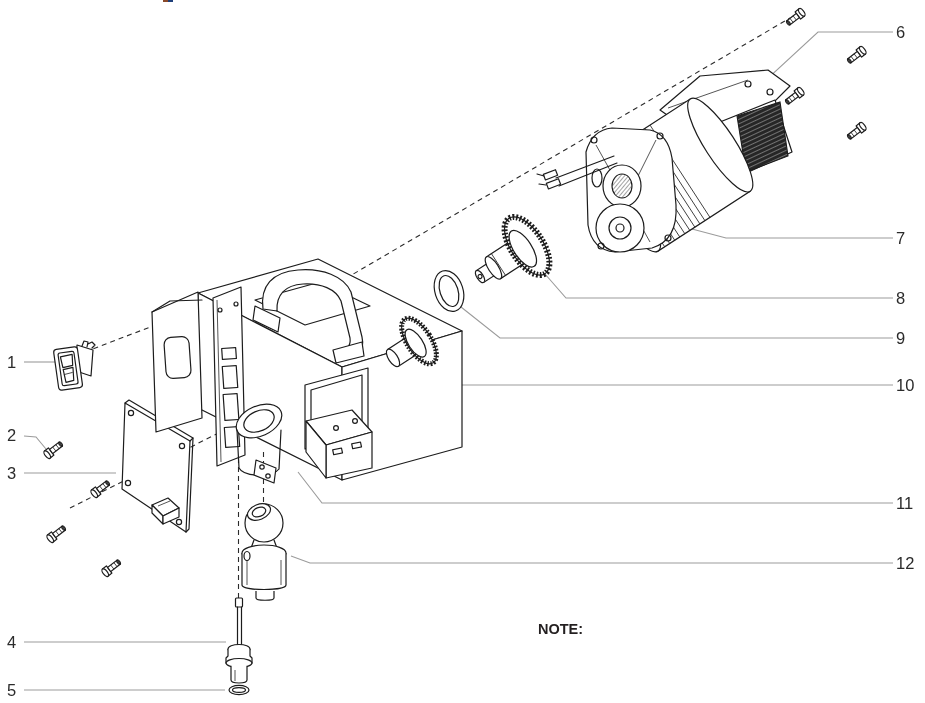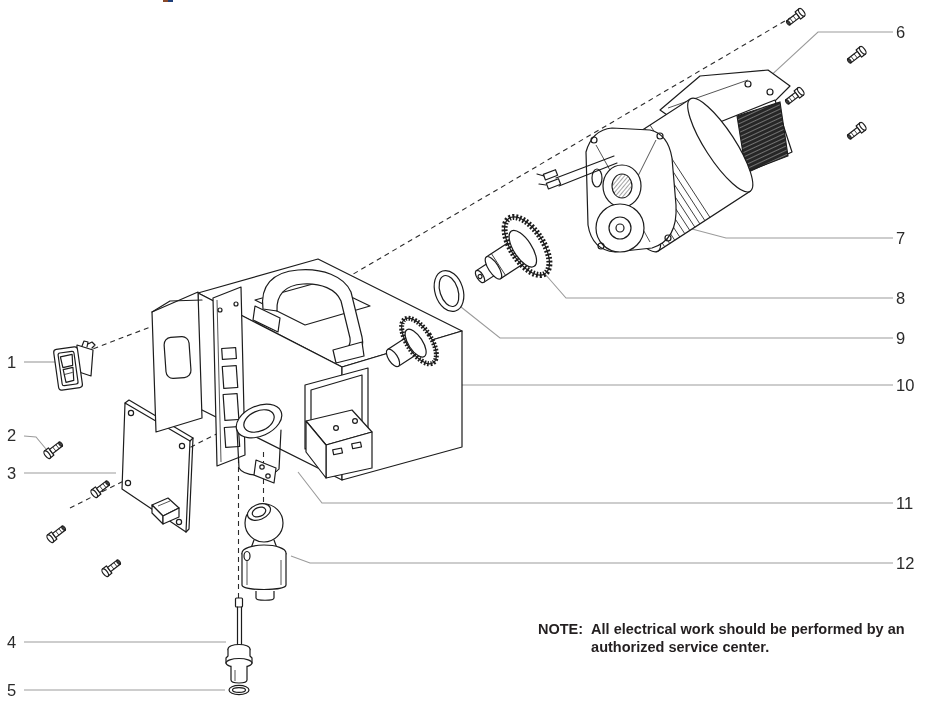--- a/index.html
+++ b/index.html
@@ -6,21 +6,21 @@
   .canvas{position:relative;width:925px;height:703px;background:#ffffff;overflow:hidden;
           font-family:"Liberation Sans",sans-serif;}
   svg{position:absolute;left:0;top:0;}
   .ln{fill:none;stroke:#1c1c1c;stroke-width:1.2;stroke-linejoin:round;stroke-linecap:round;}
   .lnthin{fill:none;stroke:#2a2a2a;stroke-width:0.8;}
   .fw{fill:#ffffff;stroke:#1c1c1c;stroke-width:1.2;stroke-linejoin:round;}
   .leader{fill:none;stroke:#9b9b9b;stroke-width:1.1;}
   .dash{fill:none;stroke:#2b2b2b;stroke-width:1.1;stroke-dasharray:5 4;}
   .callout{font-family:"Liberation Sans",sans-serif;font-size:16.5px;fill:#2b2b2b;}
   .note{position:absolute;left:538px;top:621px;width:372px;display:flex;gap:8px;
-        font-weight:bold;font-size:14.5px;line-height:17.5px;color:#231f20;}
+        font-weight:bold;font-size:14.5px;line-height:17.5px;color:#231f20;justify-content:space-between;}
   .note .txt{width:315px;}
   .frag{position:absolute;top:0;height:2px;width:5px;}
 </style>
 </head>
 <body>
 
 <div class="canvas">
 
   <div class="frag" style="left:163px;background:#8a4a2a;"></div>
   <div class="frag" style="left:168px;background:#1e3f7a;"></div>
@@ -273,16 +273,15 @@
       <text class="callout" x="896" y="304">8</text>
       <text class="callout" x="896" y="344">9</text>
       <text class="callout" x="896" y="391">10</text>
       <text class="callout" x="896" y="509">11</text>
       <text class="callout" x="896" y="569">12</text>
     </g>
   </svg>
 
   <div class="note">
     <span>NOTE:</span>
-    <span class="txt">All electrical work should be performed by an authorized service center.</span>
   </div>
 
 </div>
 
 </body></html>

